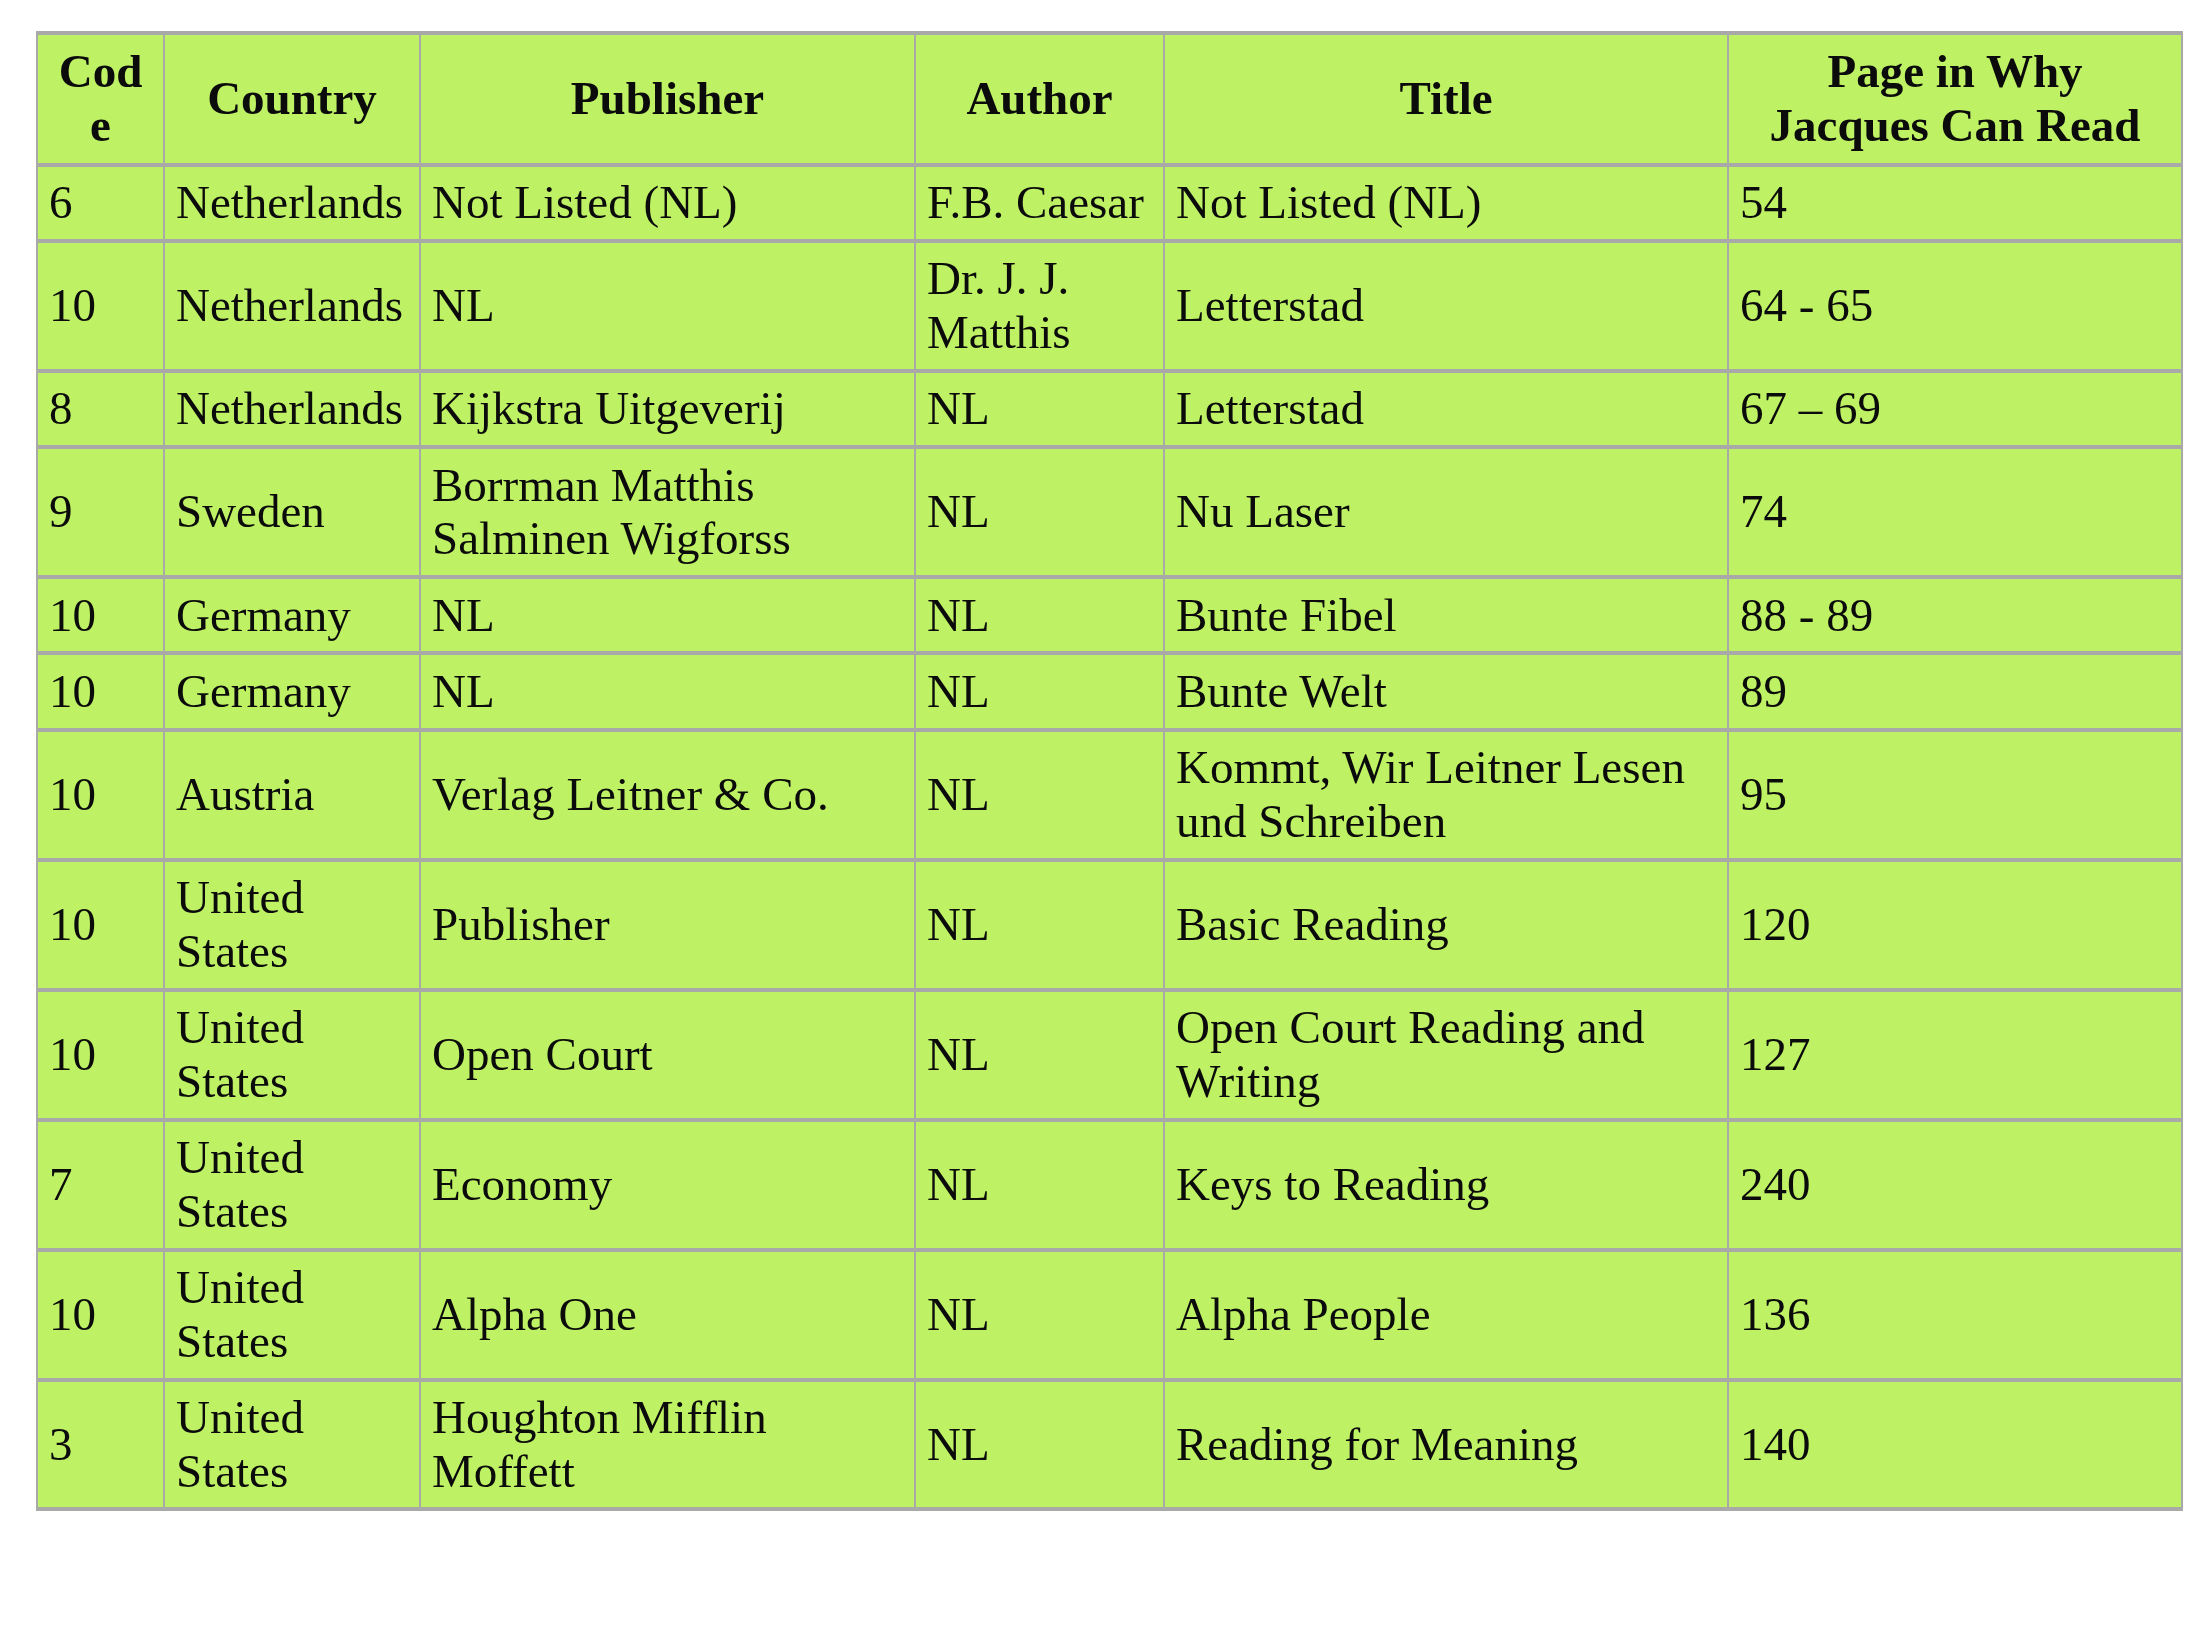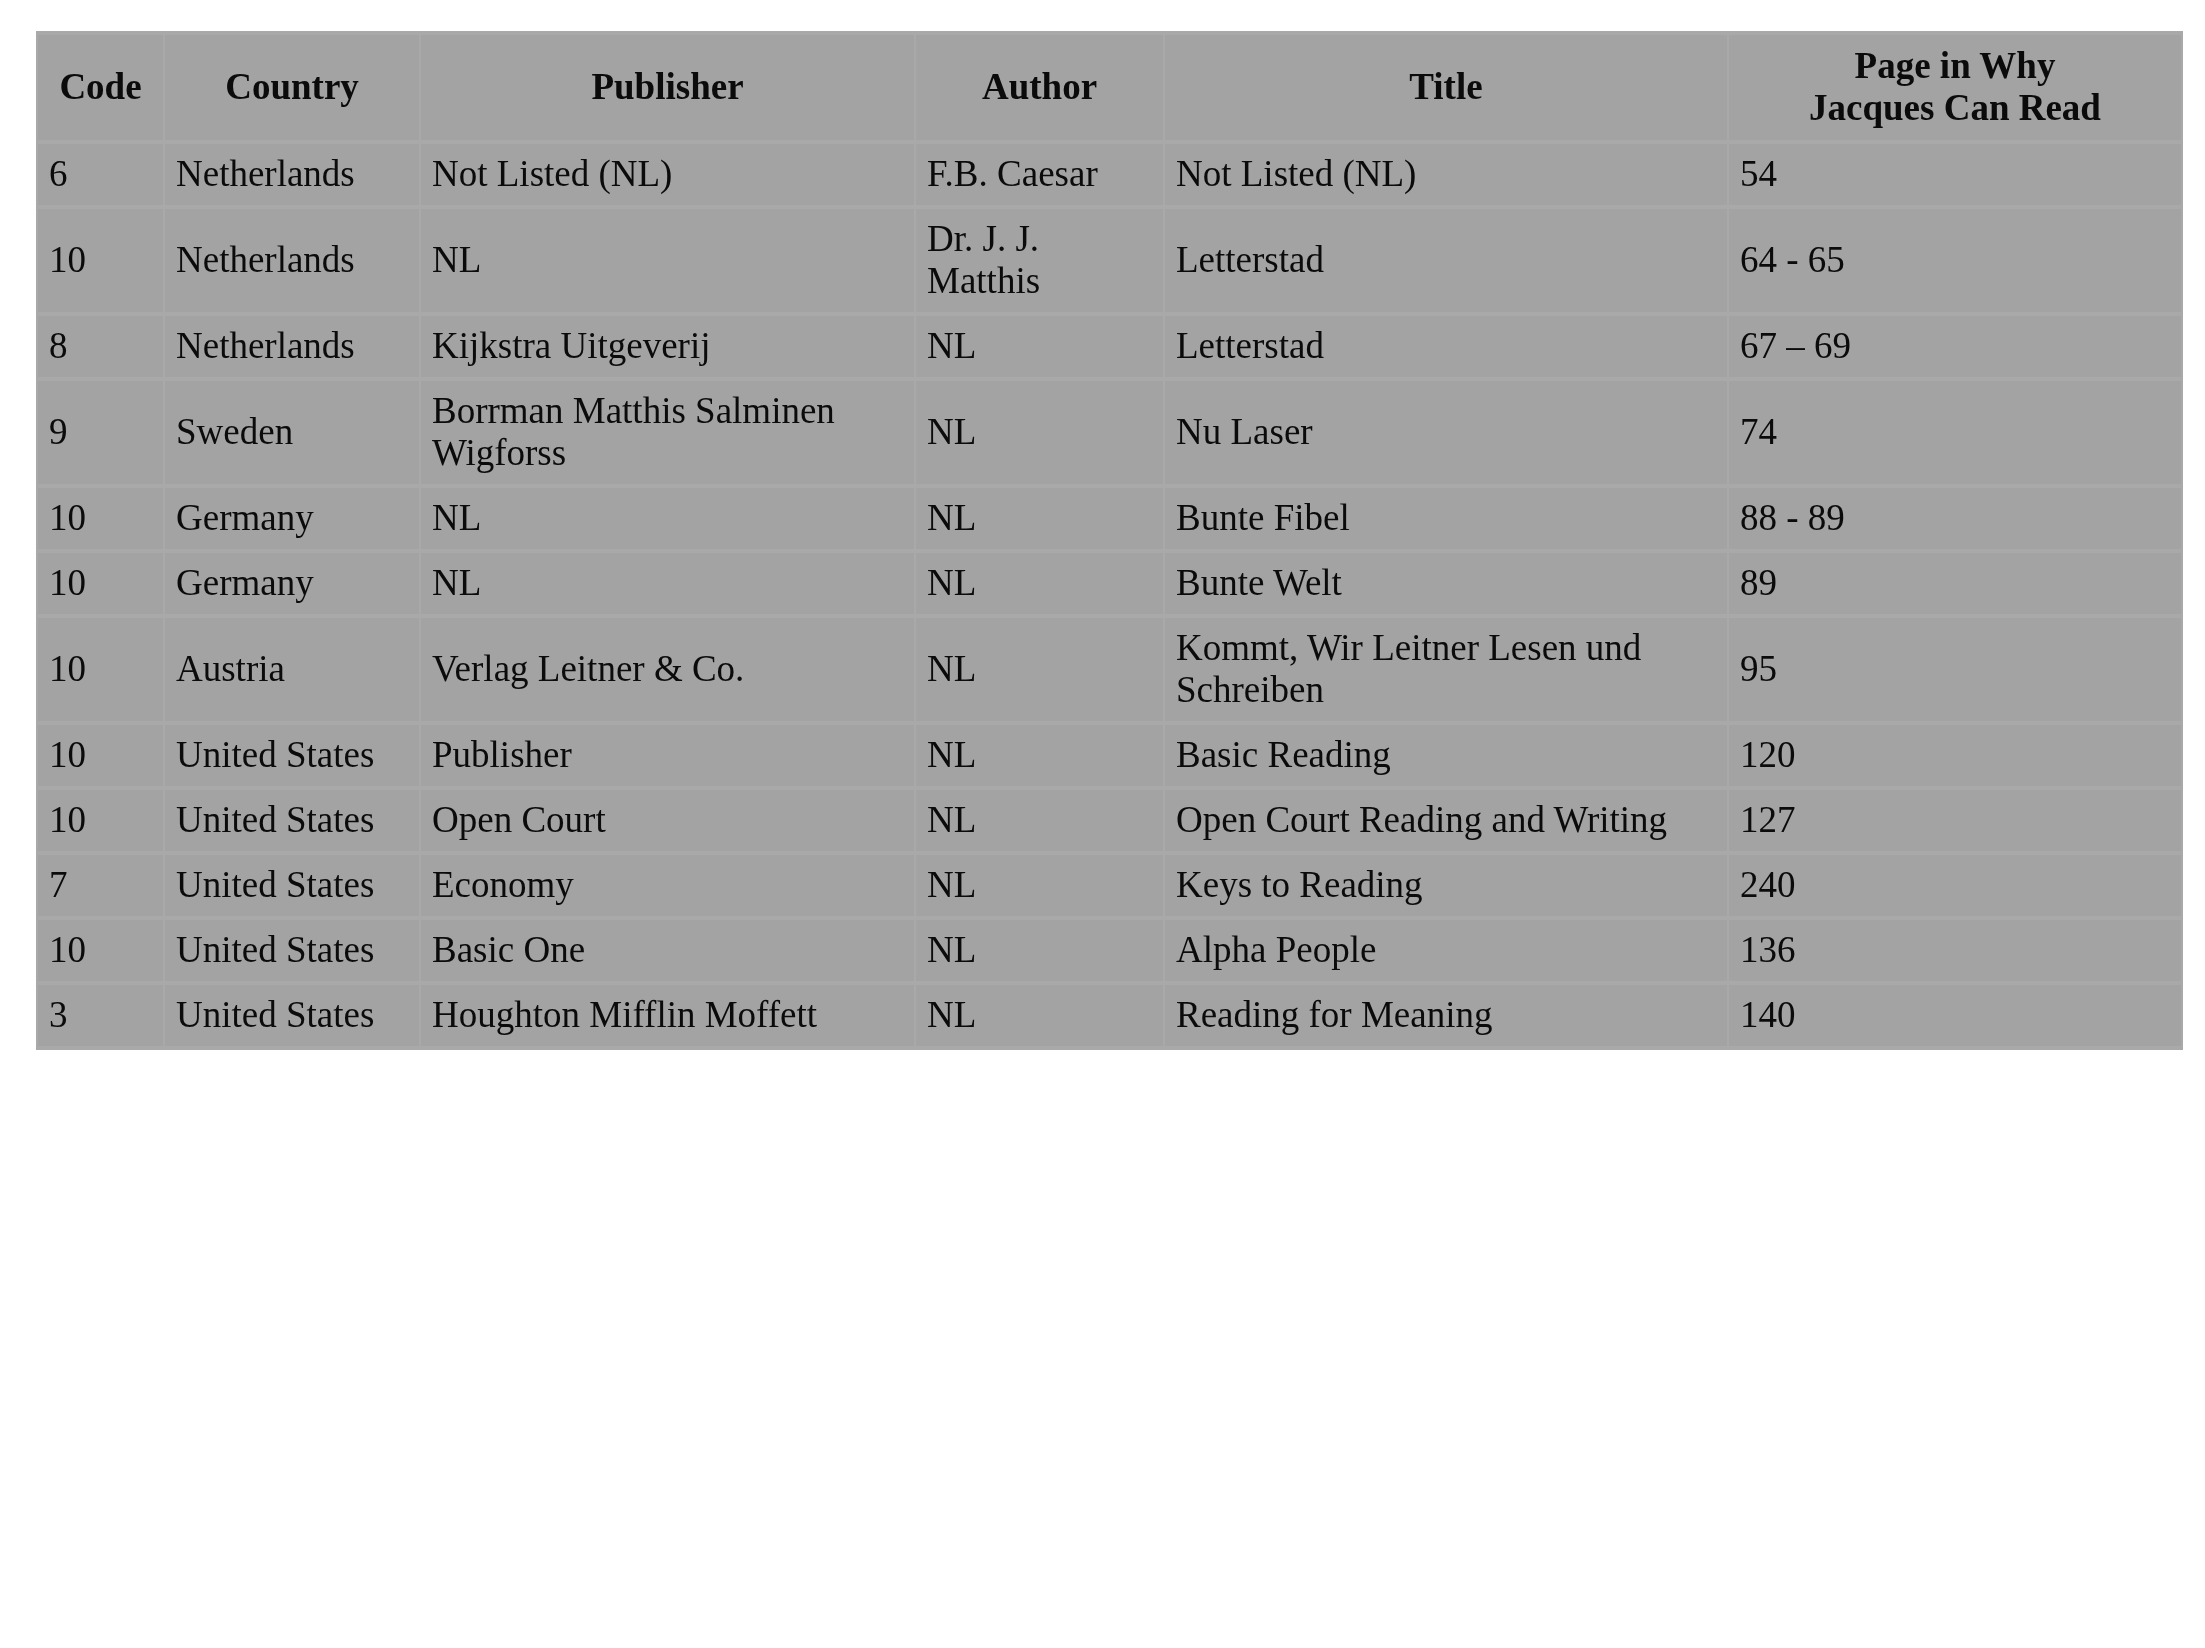--- a/index.html
+++ b/index.html
@@ -16,23 +16,23 @@
   }
   .doc-page {
     width: 2205px;
     height: 1649px;
   }
   table.data-table {
     border-collapse: collapse;
     table-layout: fixed;
     width: 2145px;
     margin: 31px 0 0 36px;
-    font-size: 37px;
+    font-size: 47px;
     line-height: 1.14;
-    background: #a3a3a3;
+    background: #bef264;
   }
   th, td {
     border: 2.2px solid #a9a9a9;
     border-top-width: 4.4px;
     border-bottom-width: 4.4px;
     padding: 9.4px 11px;
     overflow: hidden;
     word-wrap: break-word;
   }
   th {
@@ -149,21 +149,21 @@
           <td>7</td>
           <td>United States</td>
           <td>Economy</td>
           <td>NL</td>
           <td>Keys to Reading</td>
           <td>240</td>
         </tr>
         <tr>
           <td>10</td>
           <td>United States</td>
-          <td>Basic One</td>
+          <td>Alpha One</td>
           <td>NL</td>
           <td>Alpha People</td>
           <td>136</td>
         </tr>
         <tr>
           <td>3</td>
           <td>United States</td>
           <td>Houghton Mifflin Moffett</td>
           <td>NL</td>
           <td>Reading for Meaning</td>

